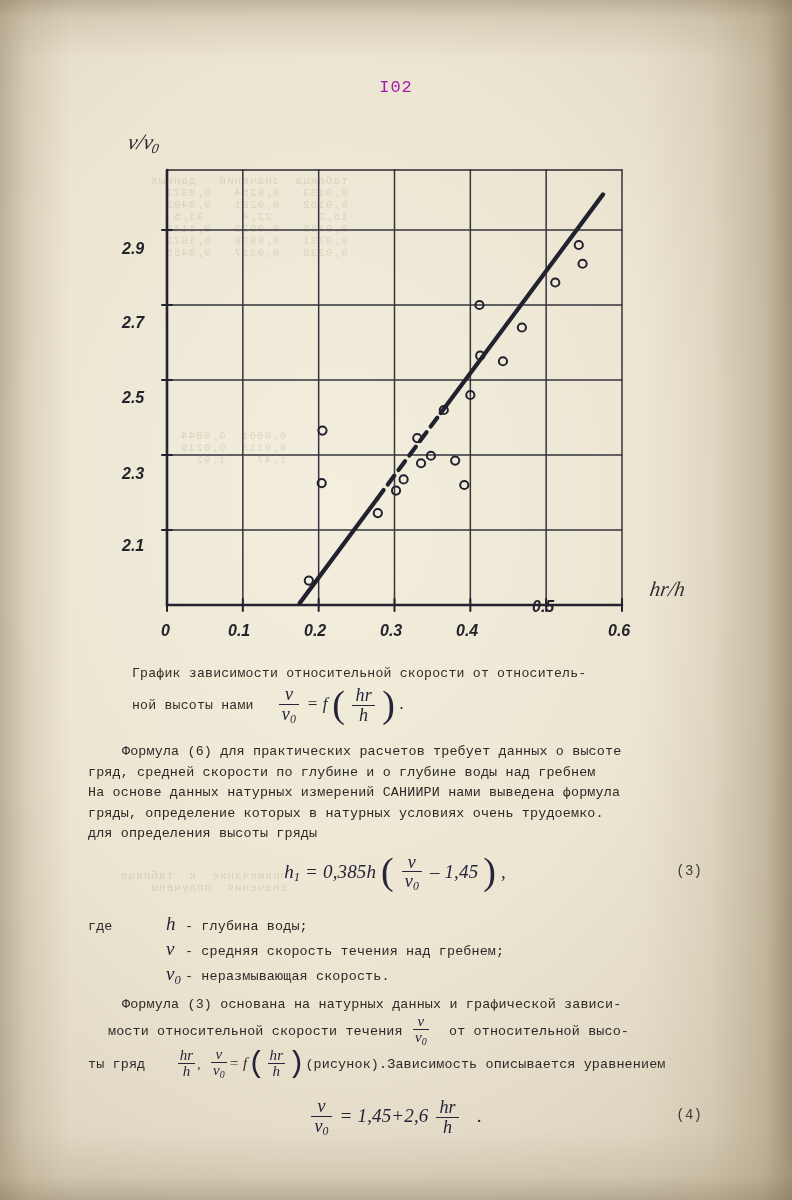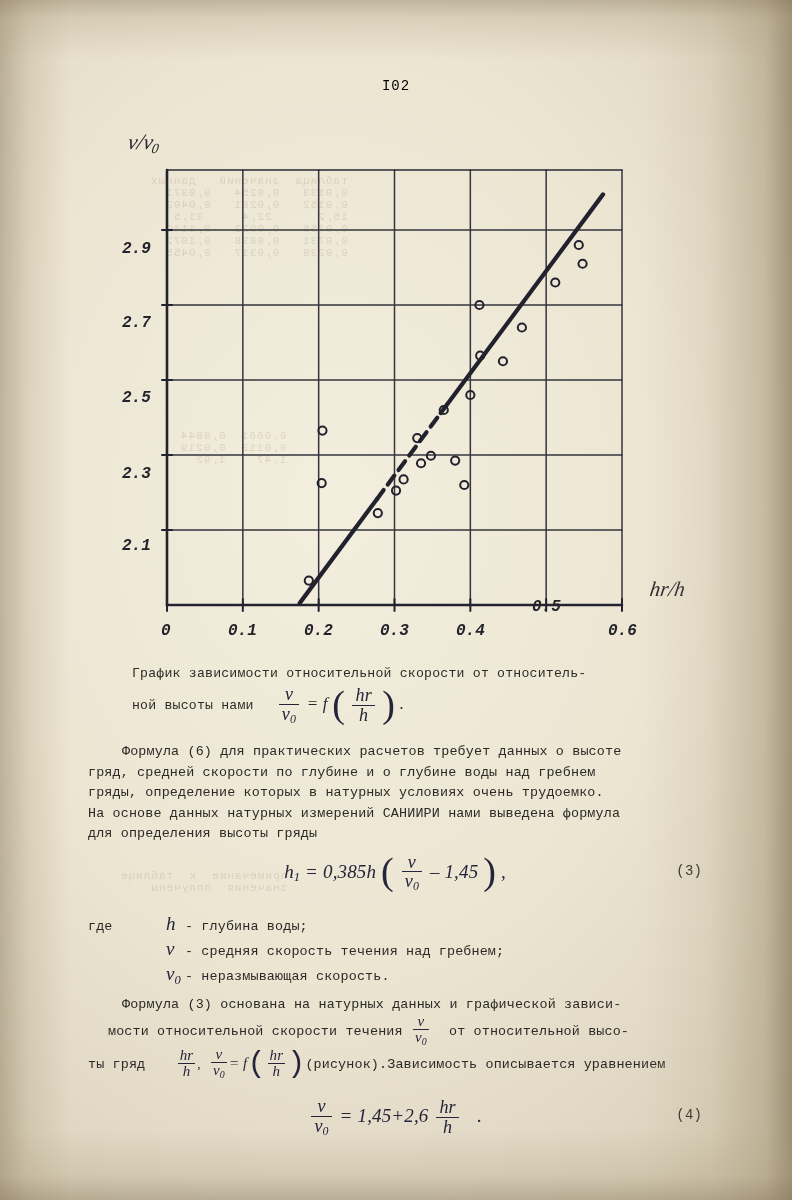--- a/index.html
+++ b/index.html
@@ -64,23 +64,23 @@
     user-select: none;
   }
 
   .page-number {
     position: absolute;
     top: 78px;
     left: 0;
     width: 792px;
     text-align: center;
     font-family: "Liberation Mono", monospace;
-    font-size: 14px;
+    font-size: 17px;
     letter-spacing: 1px;
-    color: #000000;
+    color: #a21caf;
   }
 
   
   .figure {
     position: absolute;
     left: 110px;
     top: 125px;
     width: 560px;
     height: 520px;
   }
@@ -102,21 +102,21 @@
     top: 452px;
     font-family: "Liberation Serif", serif;
     font-style: italic;
     font-size: 21px;
     color: #27272e;
   }
   .sub { font-size: 0.66em; vertical-align: -0.28em; }
 
   .tick-y, .tick-x {
     position: absolute;
-    font-family: Liberation Mono, monospace;
+    font-family: Liberation Sans, sans-serif;
     font-weight: bold;
     font-style: italic;
     font-size: 16px;
     color: #23232b;
     white-space: nowrap;
   }
 
   
   .caption {
     position: absolute;
@@ -361,22 +361,22 @@
         <span class="paren paren-lg">)</span>
         <span>.</span>
       </span>
     </div>
   </div>
 
   <div class="body">
 
     <p><span class="indent"></span><span>Формула (6) для практических расчетов требует данных о высоте</span></p>
     <p>гряд, средней скорости по глубине и о глубине воды над гребнем</p>
+    <p>На основе данных натурных измерений САНИИРИ нами выведена формула</p>
     <p>гряды, определение которых в натурных условиях очень трудоемко.</p>
-    <p>На основе данных натурных измерений САНИИРИ нами выведена формула</p>
     <p>для определения высоты гряды</p>
 
     <div class="formula-row">
       <div class="formula-center">
         <span>h</span><span class="sub">1</span>
         <span>=</span>
         <span>0,385h</span>
         <span class="paren paren-lg">(</span>
         <span class="bigfrac">
           <span class="num">v</span>

